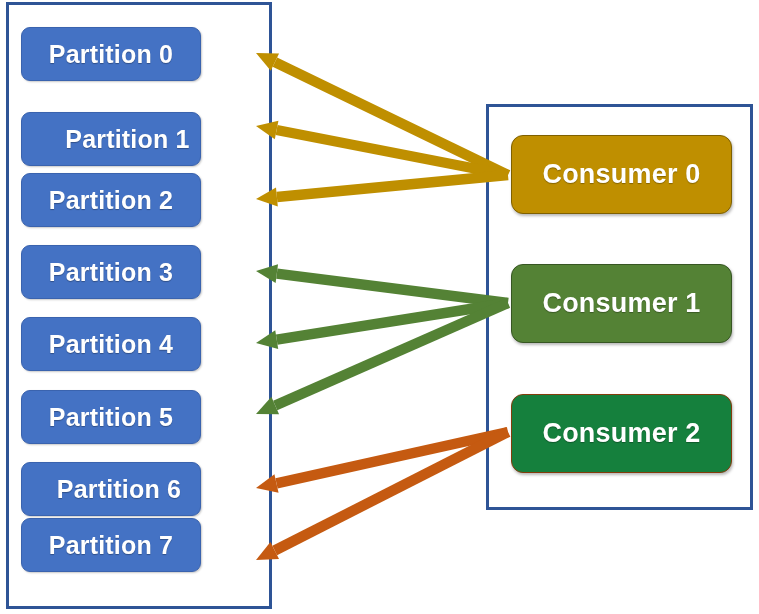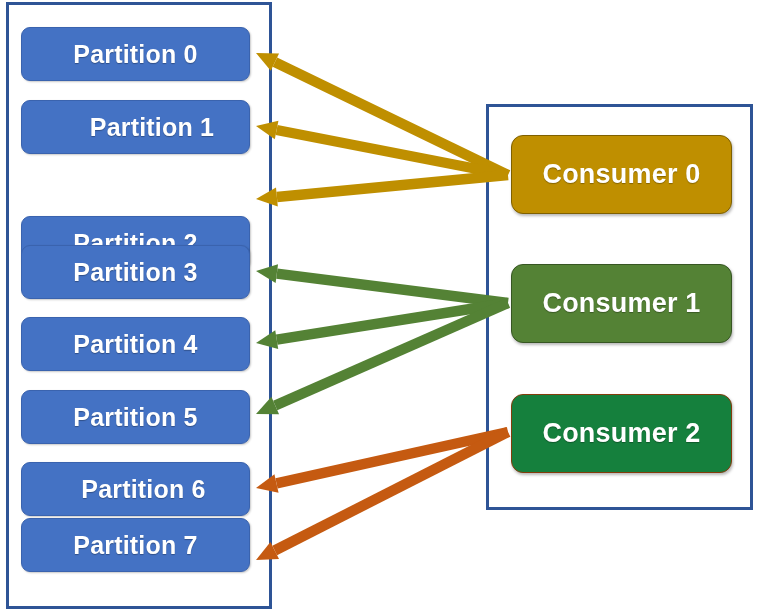--- a/index.html
+++ b/index.html
@@ -21,21 +21,21 @@
 
   
   .node{
     position:absolute;box-sizing:border-box;
     display:flex;align-items:center;justify-content:center;
     border-radius:9px;color:#ffffff;
     font-weight:bold;letter-spacing:.2px;
     text-shadow:0 1px 1px rgba(0,0,0,.30);
   }
   .partition-node{
-    left:21px;width:229px;height:54px;
+    left:21px;width:180px;height:54px;
     background:#4472C4;border:1px solid #3A63AE;
     font-size:25px;
     box-shadow:1px 1px 2px rgba(0,0,0,.22);
   }
   .consumer-node{
     left:511px;width:221px;height:79px;
     border-radius:12px;font-size:27px;
     box-shadow:1px 2px 3px rgba(0,0,0,.28);
   }
   .c-amber {background:#BF8F00;border:1px solid #7F6000;}
@@ -89,22 +89,22 @@
         <polygon points="256,488 274.4390889145858,474.1706833140607 278.56076761314023,492.71823745755574" fill="#C55A11"></polygon>
       </g>
       <g>
         <polygon points="505.64509962459357,427.3637898859186 272.36825585453767,545.8536152929311 277.0780566053505,555.126035521094 510.35490037540643,436.6362101140814" fill="#C55A11"></polygon>
         <polygon points="256,560 270.4209343902593,542.019826160133 279.0253780696289,558.959824653892" fill="#C55A11"></polygon>
       </g>
     </svg>
 
   <div id="partition-nodes">
       <div class="node partition-node" style="top: 27px;">Partition 0</div>
-      <div class="node partition-node" style="top: 100px; padding-left: 33px;">Partition 1</div>
-      <div class="node partition-node" style="top: 173px; margin-top: 43px;">Partition 2</div>
+      <div class="node partition-node" style="top: 112px; padding-left: 33px;">Partition 1</div>
+      <div class="node partition-node" style="top: 173px;">Partition 2</div>
       <div class="node partition-node" style="top: 245px;">Partition 3</div>
       <div class="node partition-node" style="top: 317px;">Partition 4</div>
       <div class="node partition-node" style="top: 390px;">Partition 5</div>
       <div class="node partition-node" style="top: 462px; padding-left: 16px;">Partition 6</div>
       <div class="node partition-node" style="top: 518px;">Partition 7</div>
     </div>
 
   <div id="consumer-nodes">
       <div class="node consumer-node c-amber" style="top: 135px;">Consumer 0</div>
       <div class="node consumer-node c-green" style="top: 264px;">Consumer 1</div>

